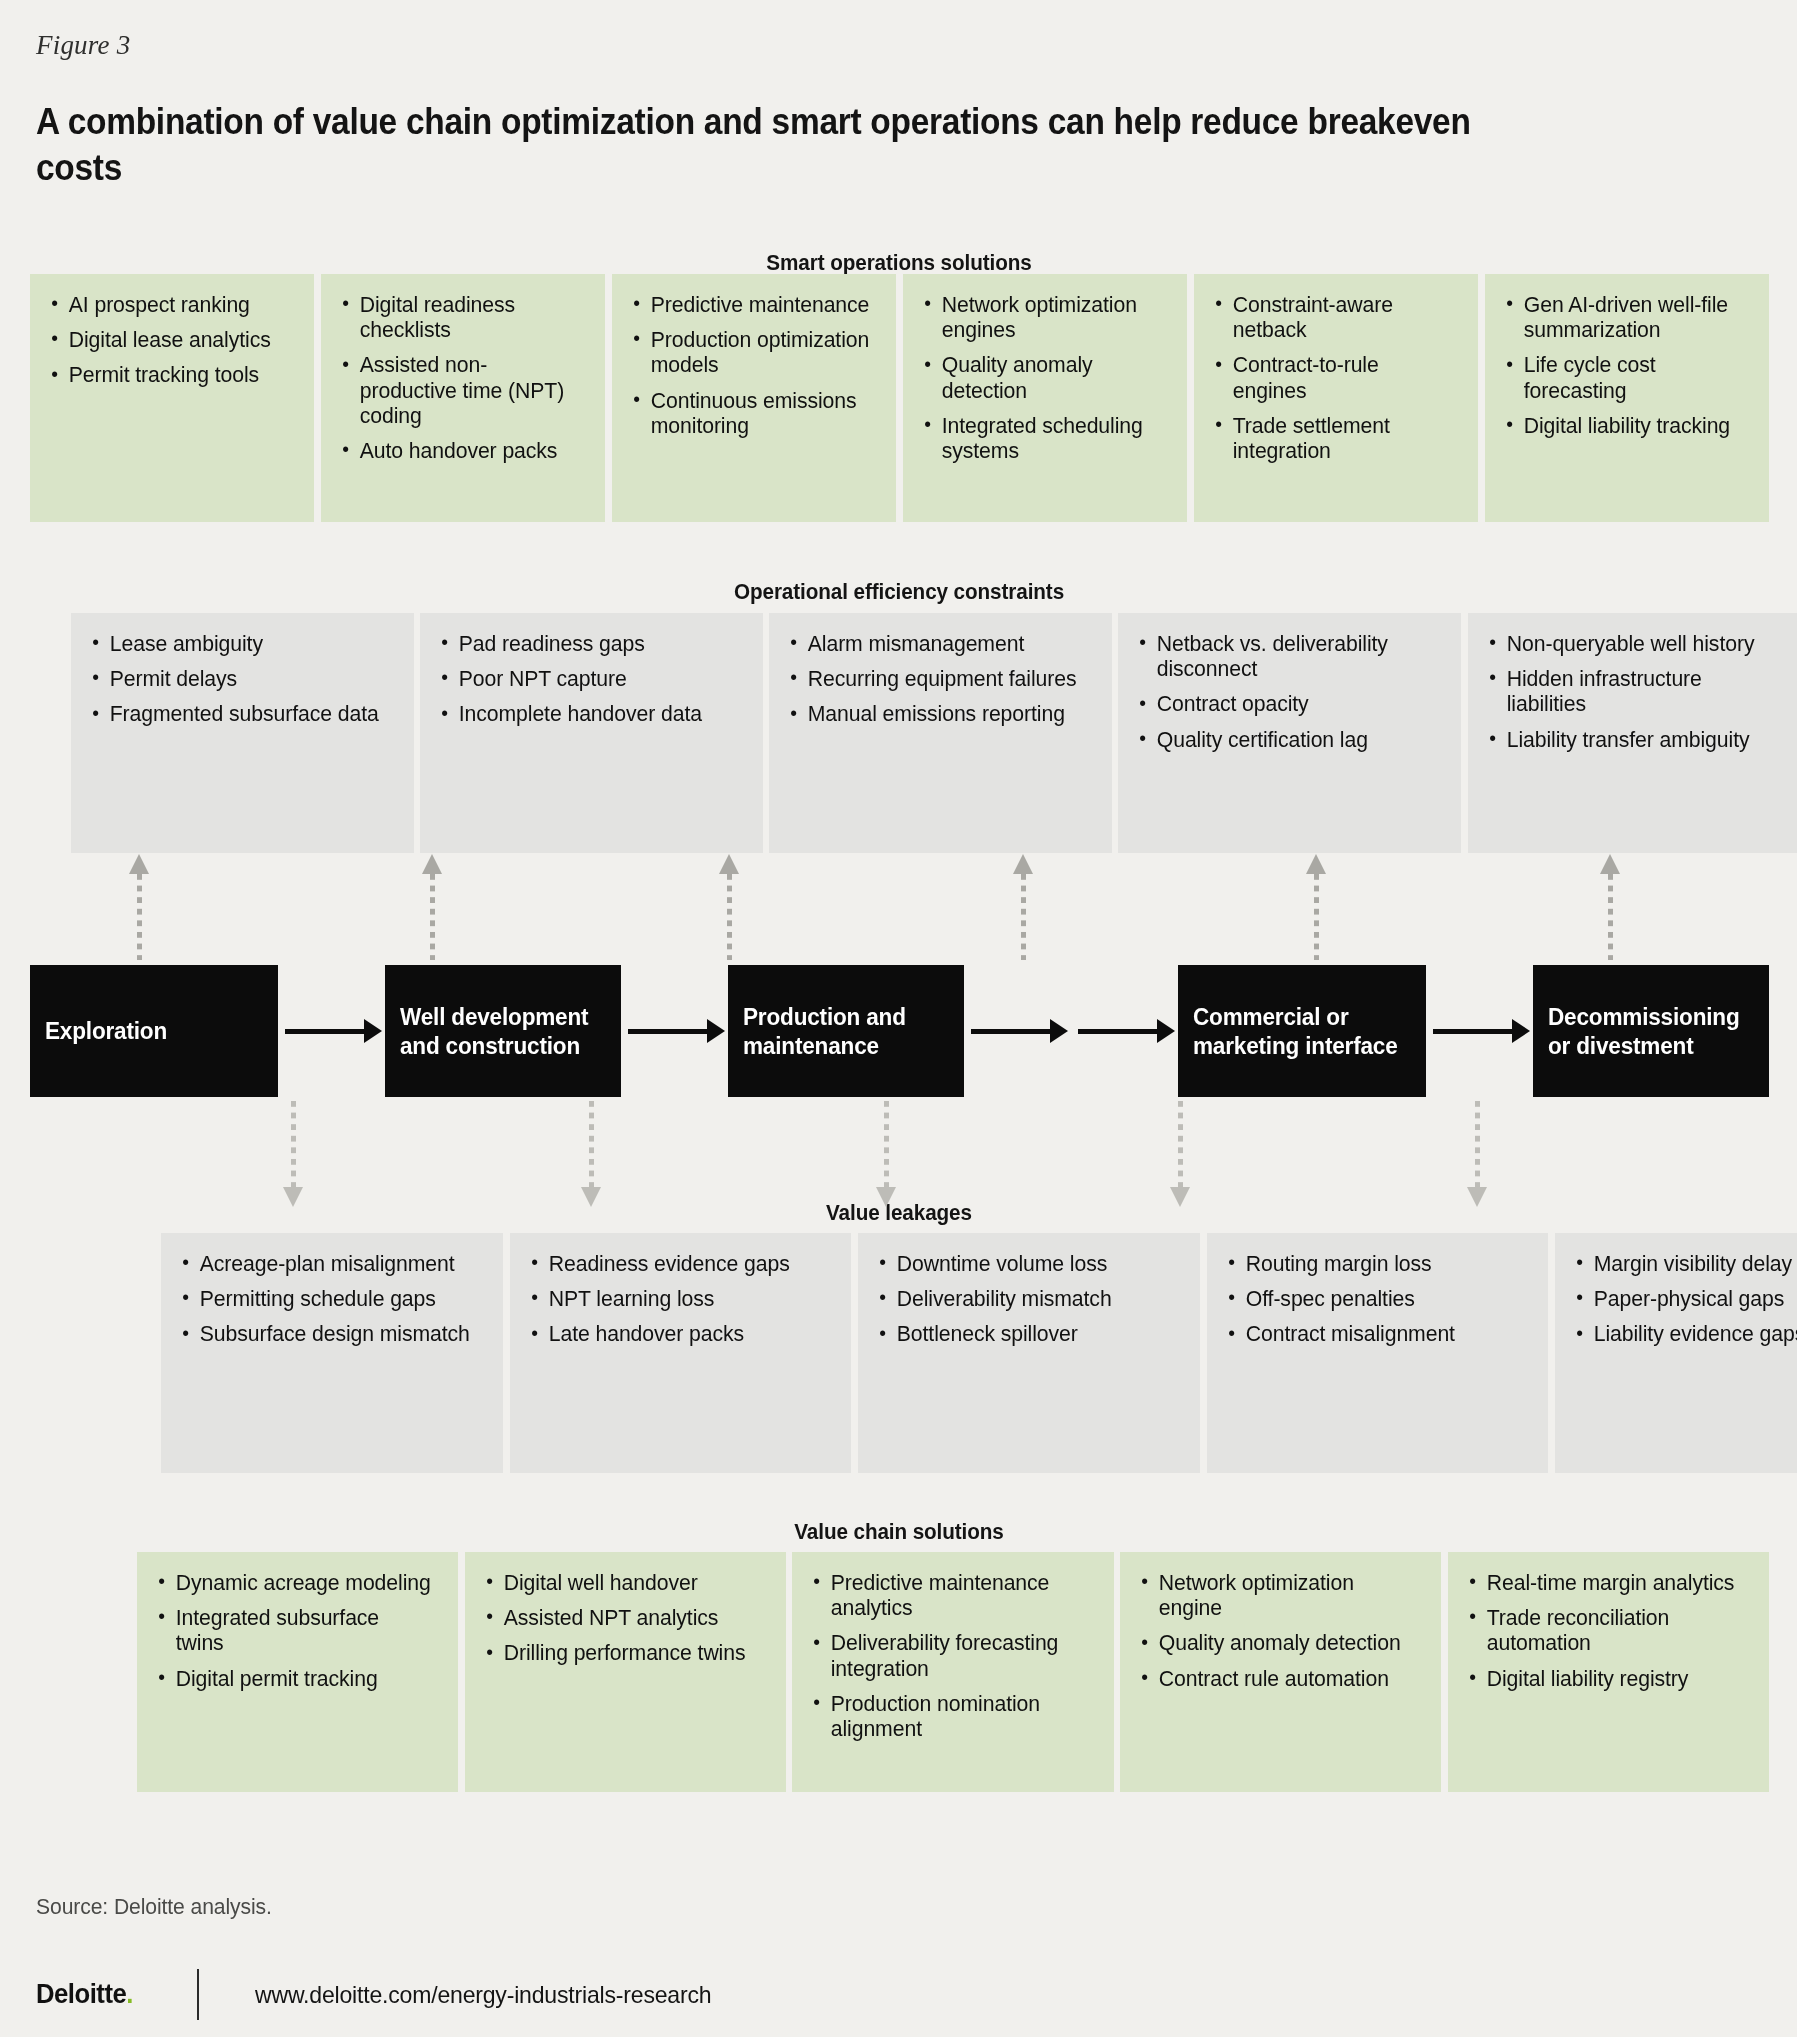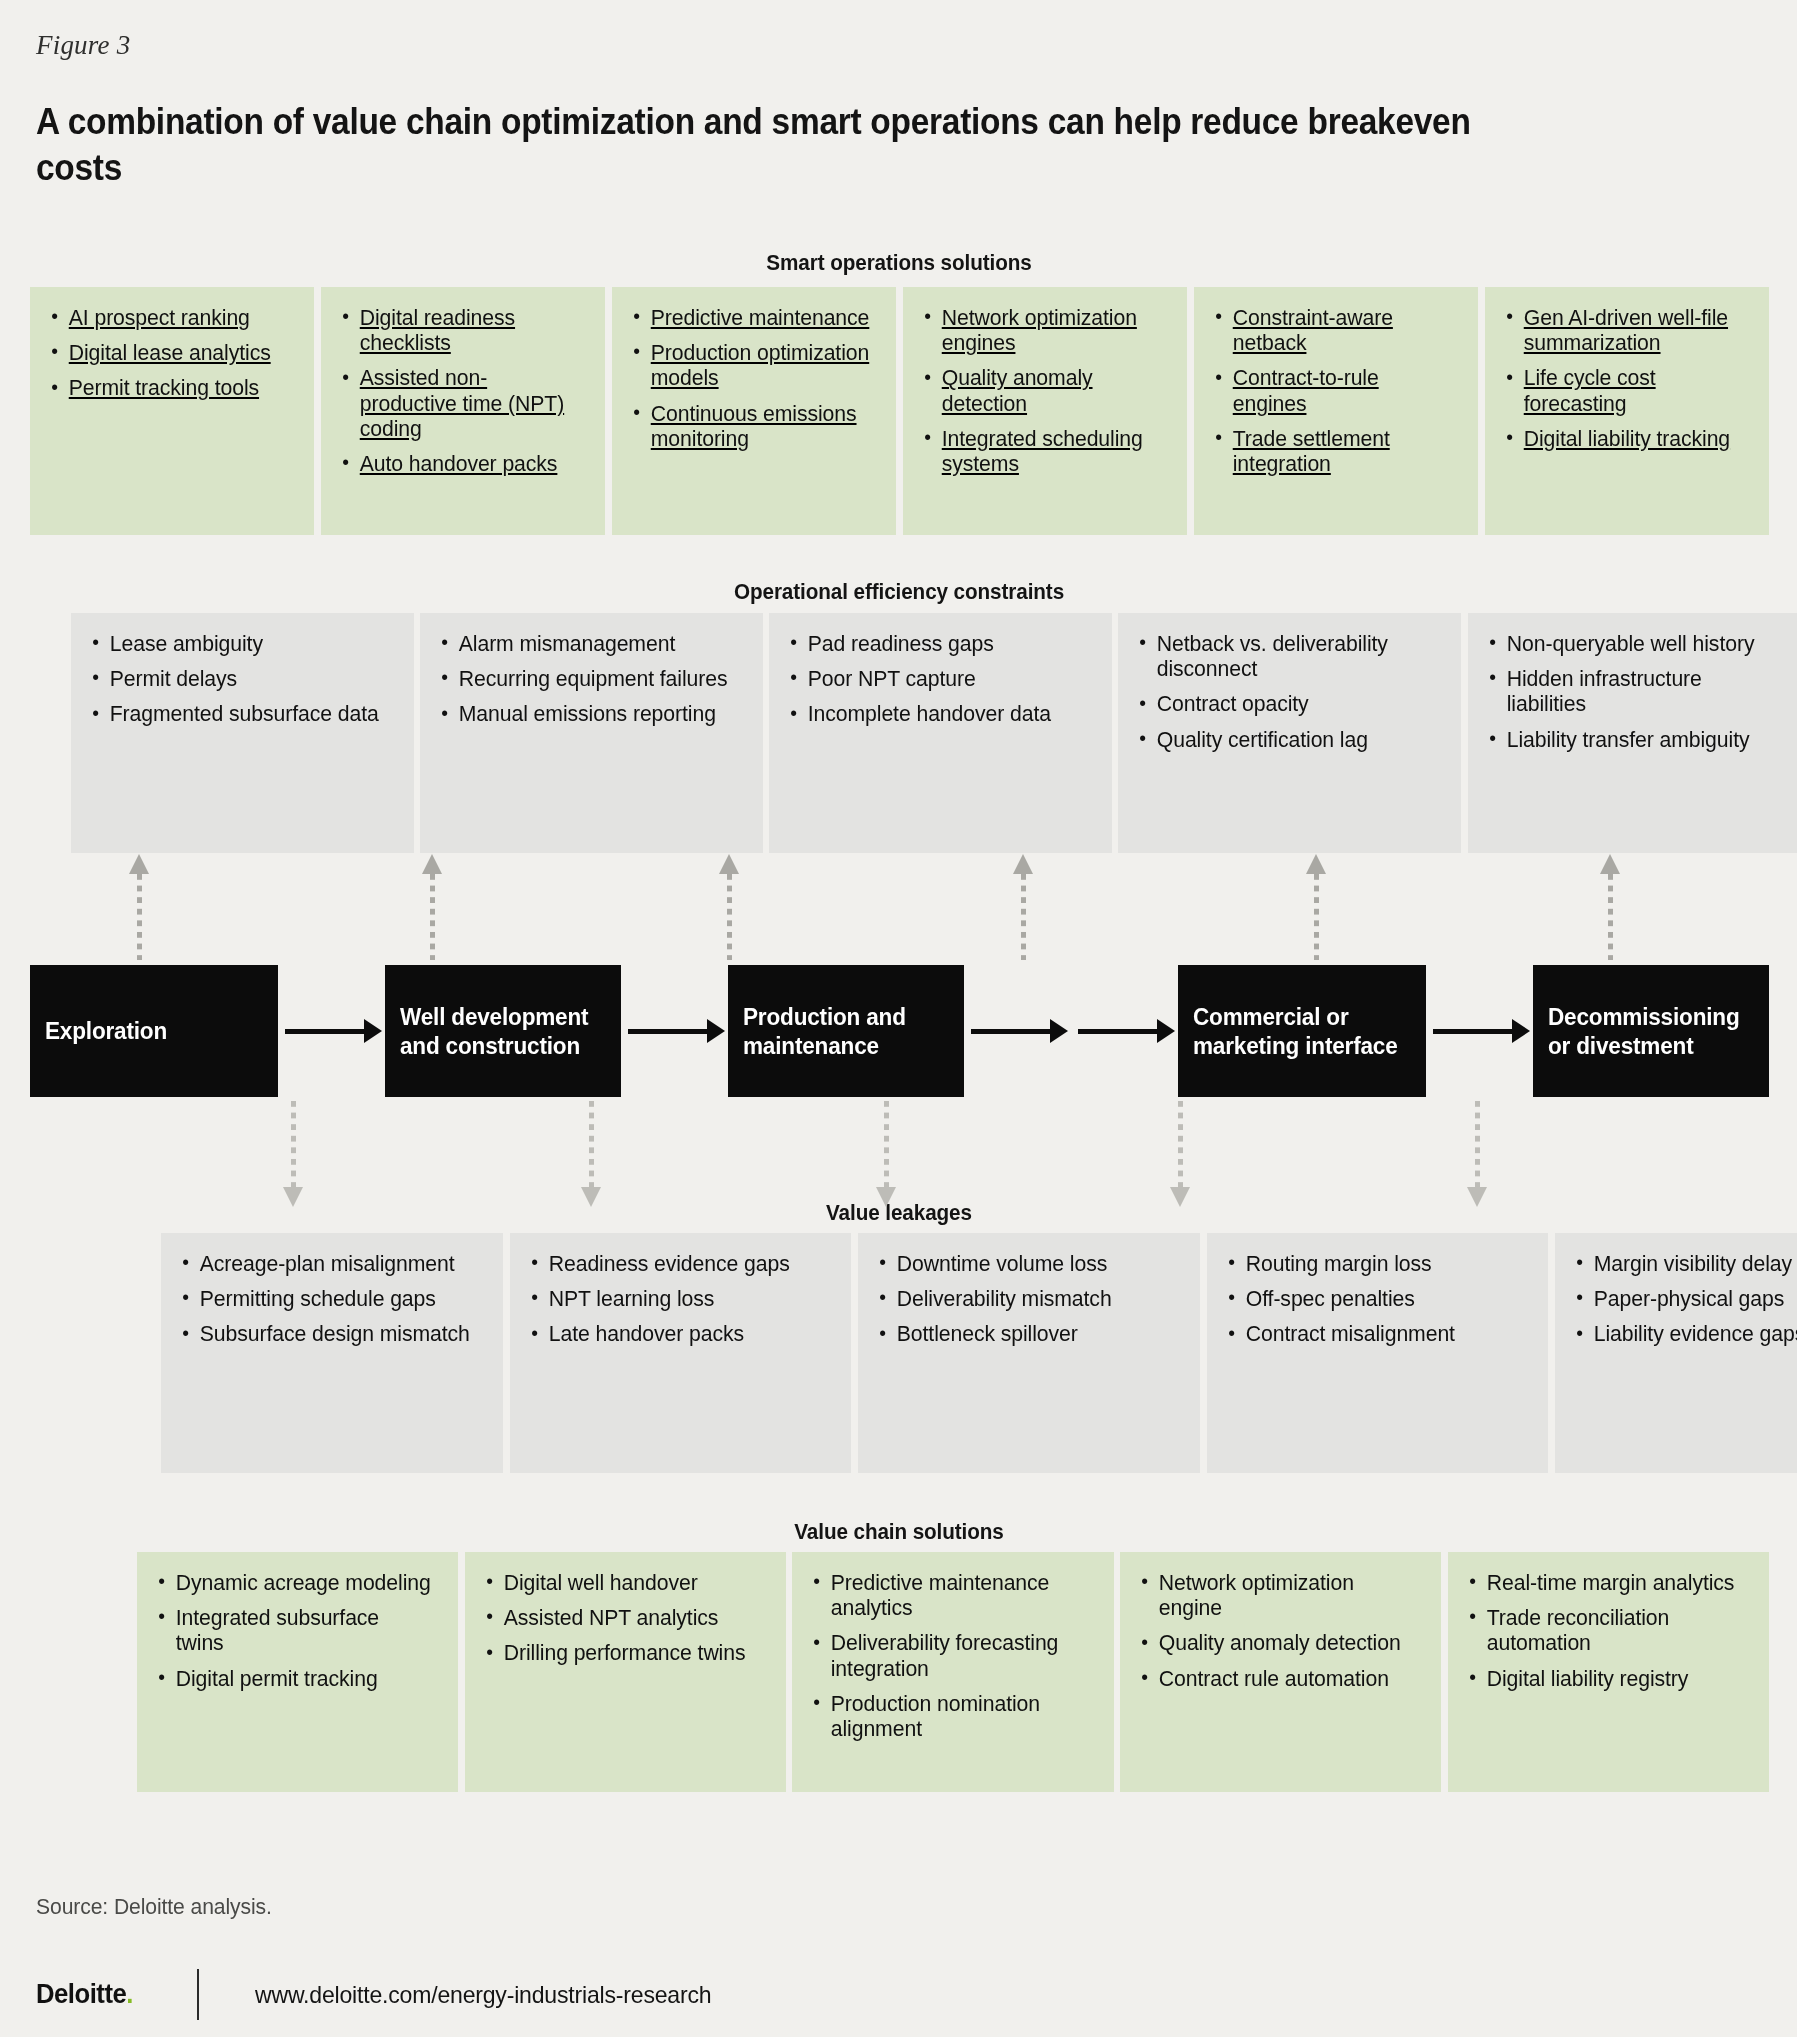--- a/index.html
+++ b/index.html
@@ -85,21 +85,21 @@
   .card li::before {
     content: "•";
     position: absolute;
     left: 3.3px;
     top: -0.8px;
     font-size: 20px;
     line-height: 1.2;
   }
 
   
-  .row-smart       { left: 30px;  top: 287px;  width: 1739px; height: 256px; text-decoration: underline; }
+  .row-smart       { left: 30px;  top: 274px;  width: 1739px; height: 256px; }
   .row-constraints { left: 30px;  top: 613px;  width: 1739px; height: 240px; margin-left: 41px; }
   .row-leak        { left: 137px; top: 1233px; width: 1760px; height: 246px; padding-left: 24px; }
   .row-vcs         { left: 137px; top: 1552px; width: 1632px; height: 246px; }
 
   .row-smart .card       { height: 248px; }
   .row-constraints .card { height: 240px; }
   .row-leak .card        { height: 240px; }
   .row-vcs .card         { height: 240px; }
 
   
@@ -284,30 +284,30 @@
   <div class="row row-constraints" id="row-constraints">
       <div class="card grey">
         <ul>
           <li>Lease ambiguity</li>
           <li>Permit delays</li>
           <li>Fragmented subsurface data</li>
         </ul>
       </div>
       <div class="card grey">
         <ul>
+          <li>Pad readiness gaps</li>
+          <li>Poor NPT capture</li>
+          <li>Incomplete handover data</li>
+        </ul>
+      </div>
+      <div class="card grey">
+        <ul>
           <li>Alarm mismanagement</li>
           <li>Recurring equipment failures</li>
           <li>Manual emissions reporting</li>
-        </ul>
-      </div>
-      <div class="card grey">
-        <ul>
-          <li>Pad readiness gaps</li>
-          <li>Poor NPT capture</li>
-          <li>Incomplete handover data</li>
         </ul>
       </div>
       <div class="card grey">
         <ul>
           <li>Netback vs. deliverability disconnect</li>
           <li>Contract opacity</li>
           <li>Quality certification lag</li>
         </ul>
       </div>
       <div class="card grey">

